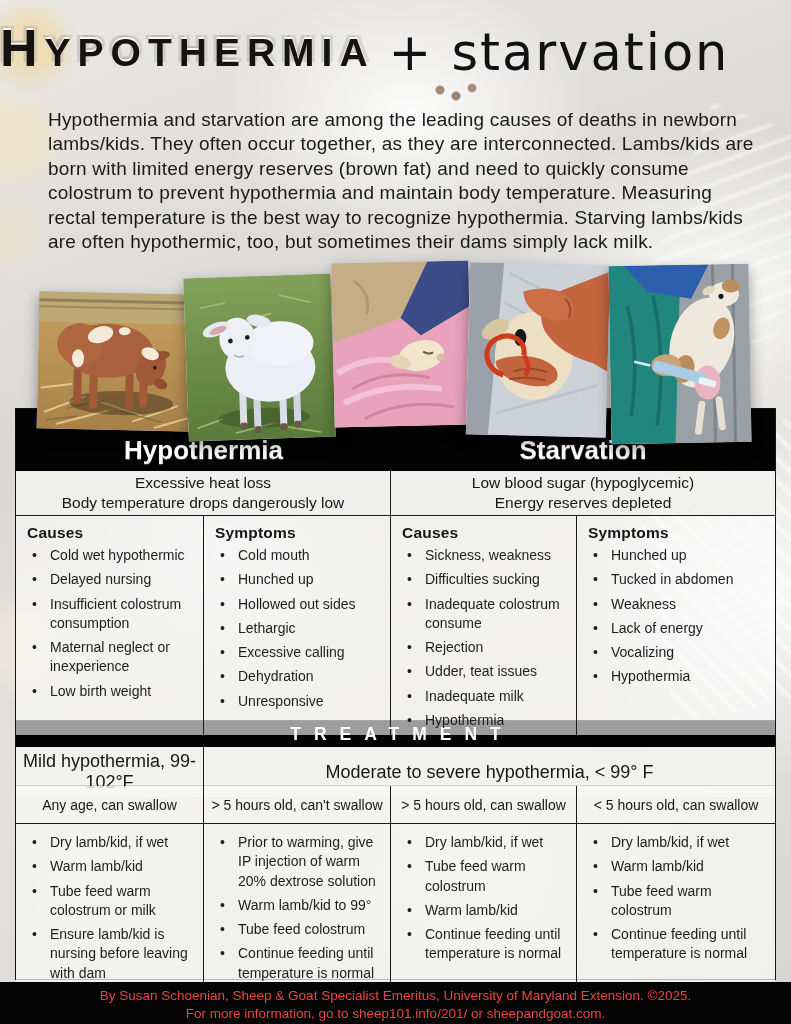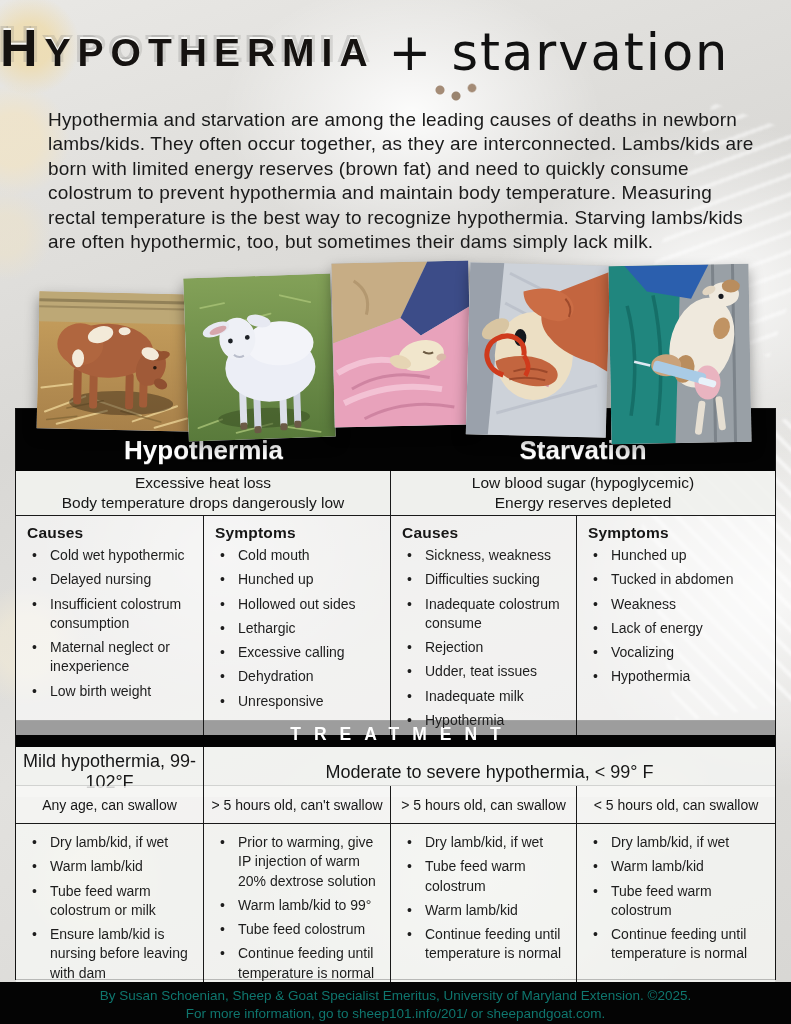--- a/index.html
+++ b/index.html
@@ -100,21 +100,21 @@
   .condition-row{grid-template-columns:188px 187px 186px 1fr;height:38px;border-bottom:1.6px solid #1a1a1a;}
   .condition-cell{
     background:rgba(246,247,245,.82);display:flex;align-items:center;justify-content:center;
     font-size:14px;text-align:center;padding:0 3px;
   }
   .protocol-row{grid-template-columns:188px 187px 186px 1fr;height:155px;}
   .protocol-cell{background:rgba(248,249,247,.72);padding-top:8px;}
   
   .footer{
     position:absolute;left:0;top:982px;width:791px;height:42px;background:#040404;z-index:2;
-    color:#0f766e;text-align:center;font-size:13.5px;line-height:17.5px;padding-top:5px;box-sizing:border-box;
+    color:#ef4444;text-align:center;font-size:13.5px;line-height:17.5px;padding-top:5px;box-sizing:border-box;
   }
 </style>
 </head>
 <body>
 
 <div class="page">
   <div class="bg"></div>
   <div class="frost frost-a"></div>
   <div class="frost frost-b"></div>
   <div class="frost sprig"></div>

